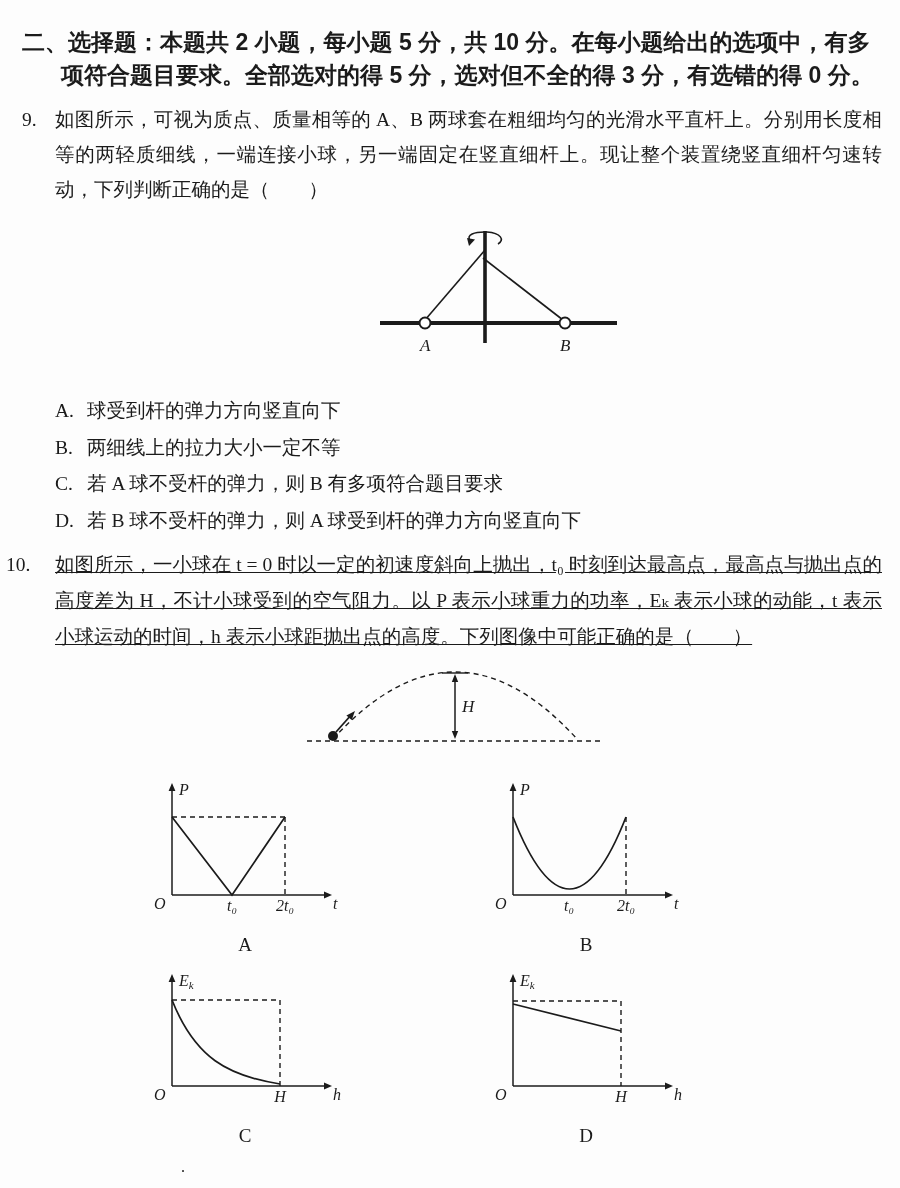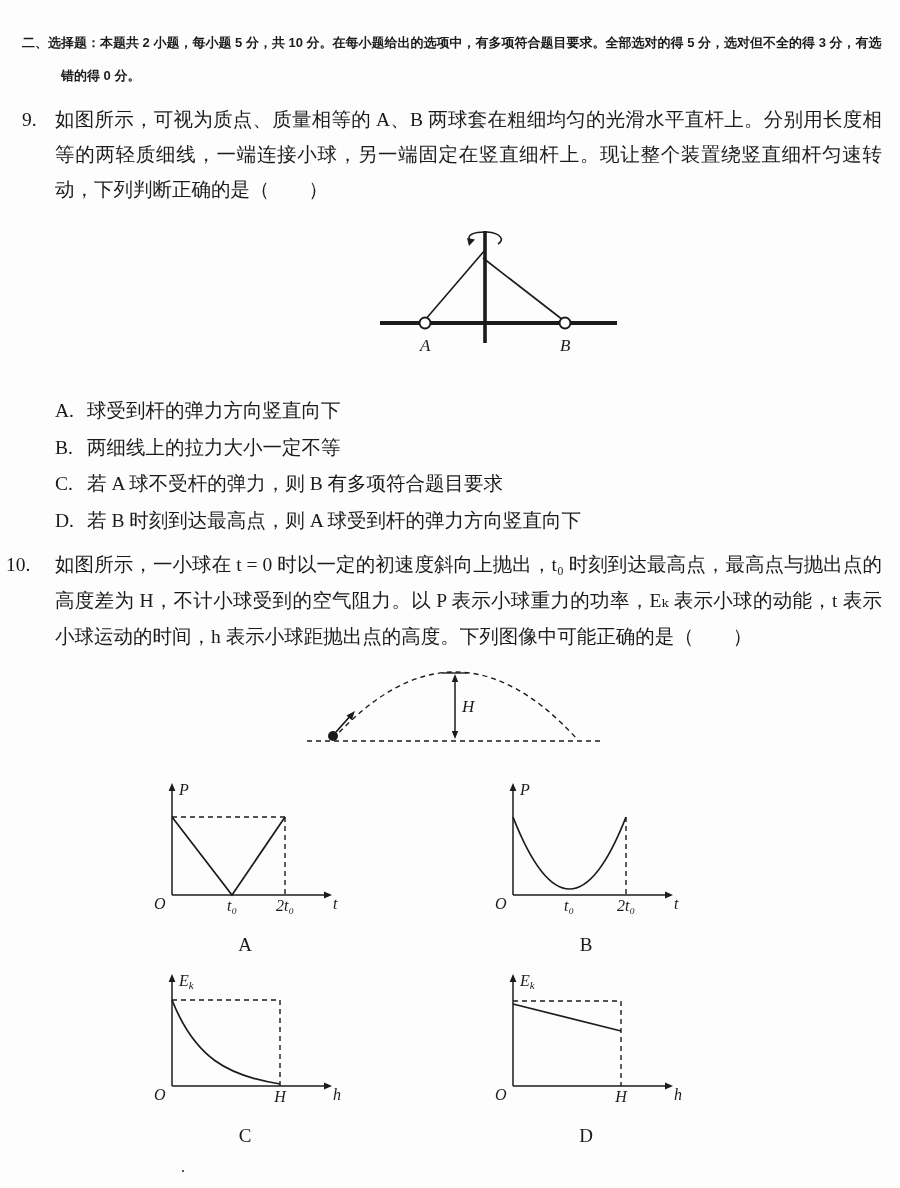--- a/index.html
+++ b/index.html
@@ -5,31 +5,31 @@
   html,body{margin:0;padding:0;}
   body{background:#d9d9d9;font-family:"Liberation Serif","DejaVu Serif",serif;}
   .page{
     width:900px;height:1188px;margin:0 auto;position:relative;overflow:hidden;
     background:#fdfdfd;color:#1b1b1b;
   }
   .section-header{
     margin:26px 16px 0 22px;
     padding-left:39px;text-indent:-39px;
     font-family:"Liberation Sans","DejaVu Sans",sans-serif;
-    font-weight:bold;font-size:13px;line-height:33px;
+    font-weight:bold;font-size:23px;line-height:33px;
   }
   .question{position:relative;font-size:19.5px;}
   .q-num{position:absolute;top:0;line-height:35px;}
   .q9{margin-top:10px;}
   .q9 .q-num{left:22px;}
   .q10{margin-top:8px;}
   .q10 .q-num{left:6px;}
   .q-body{margin:0 18px 0 55px;}
   .stem{margin:0;line-height:35px;text-align:justify;}
-  .q10 .stem{line-height:36px;}
+  .q10 .stem{line-height:36px;text-decoration:underline;}
   .fig-q9{margin:20px 0 0 270px;}
   .fig-proj{margin:8px 0 0 250px;}
   .options{margin-top:26px;}
   .option{display:flex;line-height:36.5px;}
   .opt-label{width:32px;flex:0 0 32px;}
   .graphs{
     margin:14px 0 0 85px;
     display:grid;grid-template-columns:280px 280px;
     column-gap:61px;row-gap:12px;
   }
@@ -83,21 +83,21 @@
         <div class="option">
           <span class="opt-label">B.</span>
           <span class="opt-text">两细线上的拉力大小一定不等</span>
         </div>
         <div class="option">
           <span class="opt-label">C.</span>
           <span class="opt-text">若 A 球不受杆的弹力，则 B 有多项符合题目要求</span>
         </div>
         <div class="option">
           <span class="opt-label">D.</span>
-          <span class="opt-text">若 B 时刻到达最高点，则 A 球受到杆的弹力方向竖直向下</span>
+          <span class="opt-text">若 B 球不受杆的弹力，则 A 球受到杆的弹力方向竖直向下</span>
         </div>
       </div>
     </div>
   </div>
 
   <div class="question q10">
     <span class="q-num">10.</span>
     <div class="q-body">
       <p class="stem">如图所示，一小球在 t = 0 时以一定的初速度斜向上抛出，t₀ 时刻到达最高点，最高点与抛出点的高度差为 H，不计小球受到的空气阻力。以 P 表示小球重力的功率，Eₖ 表示小球的动能，t 表示小球运动的时间，h 表示小球距抛出点的高度。下列图像中可能正确的是（　　）</p>
 

